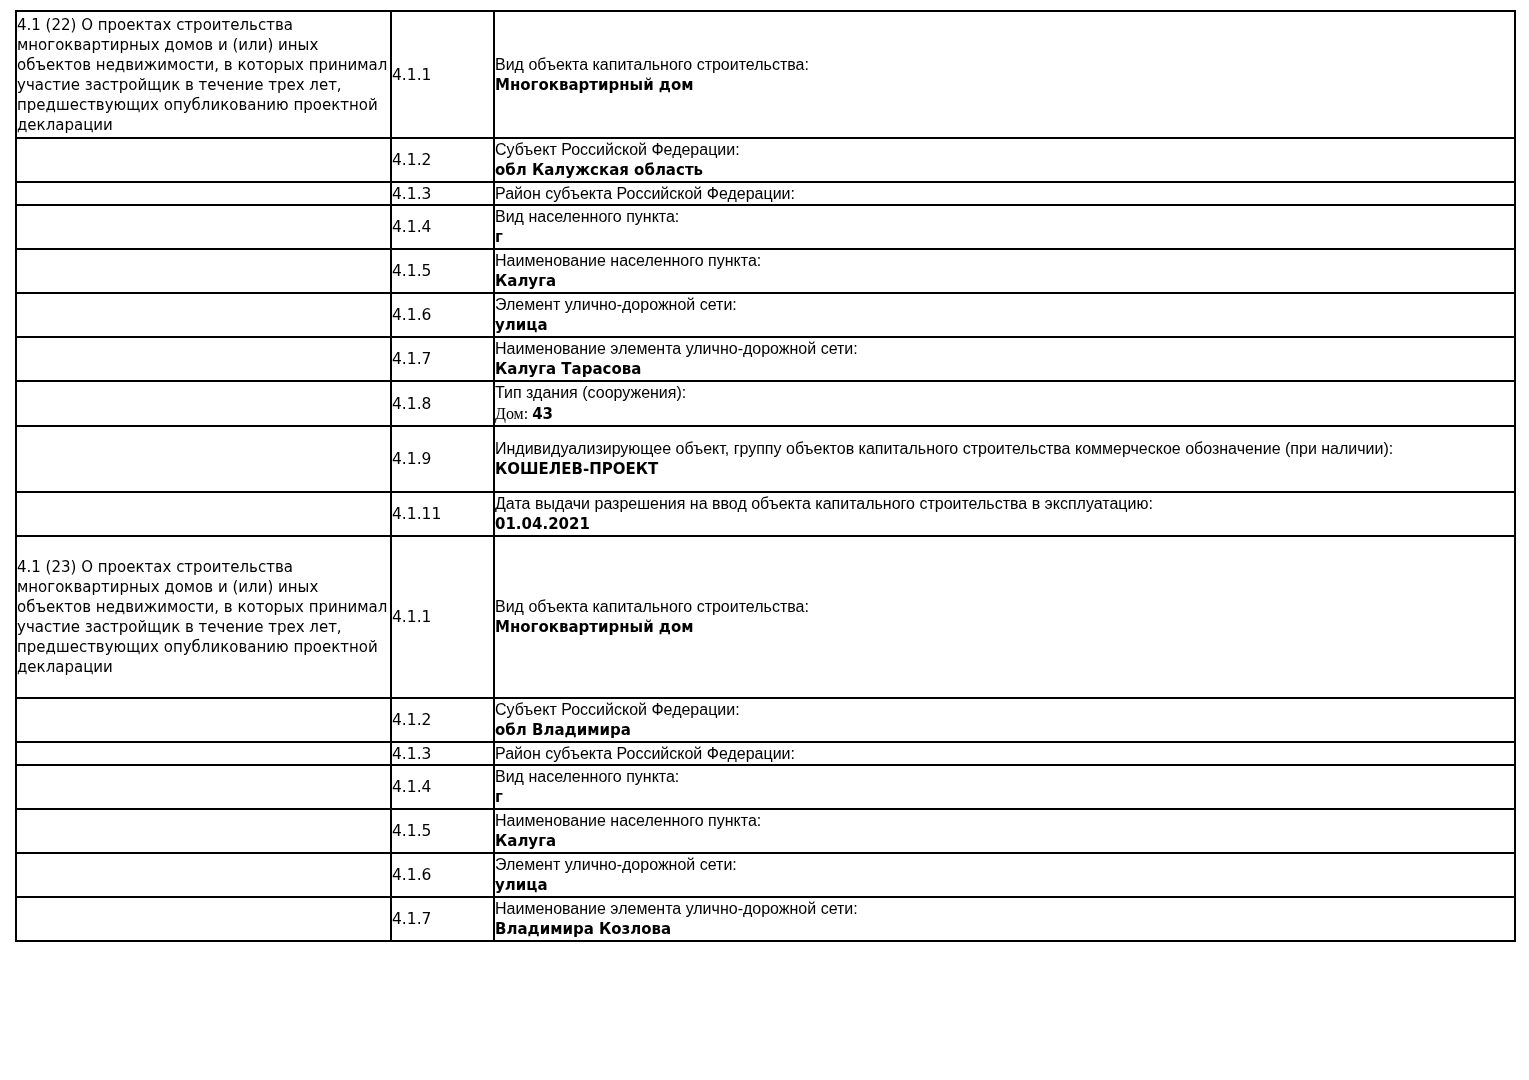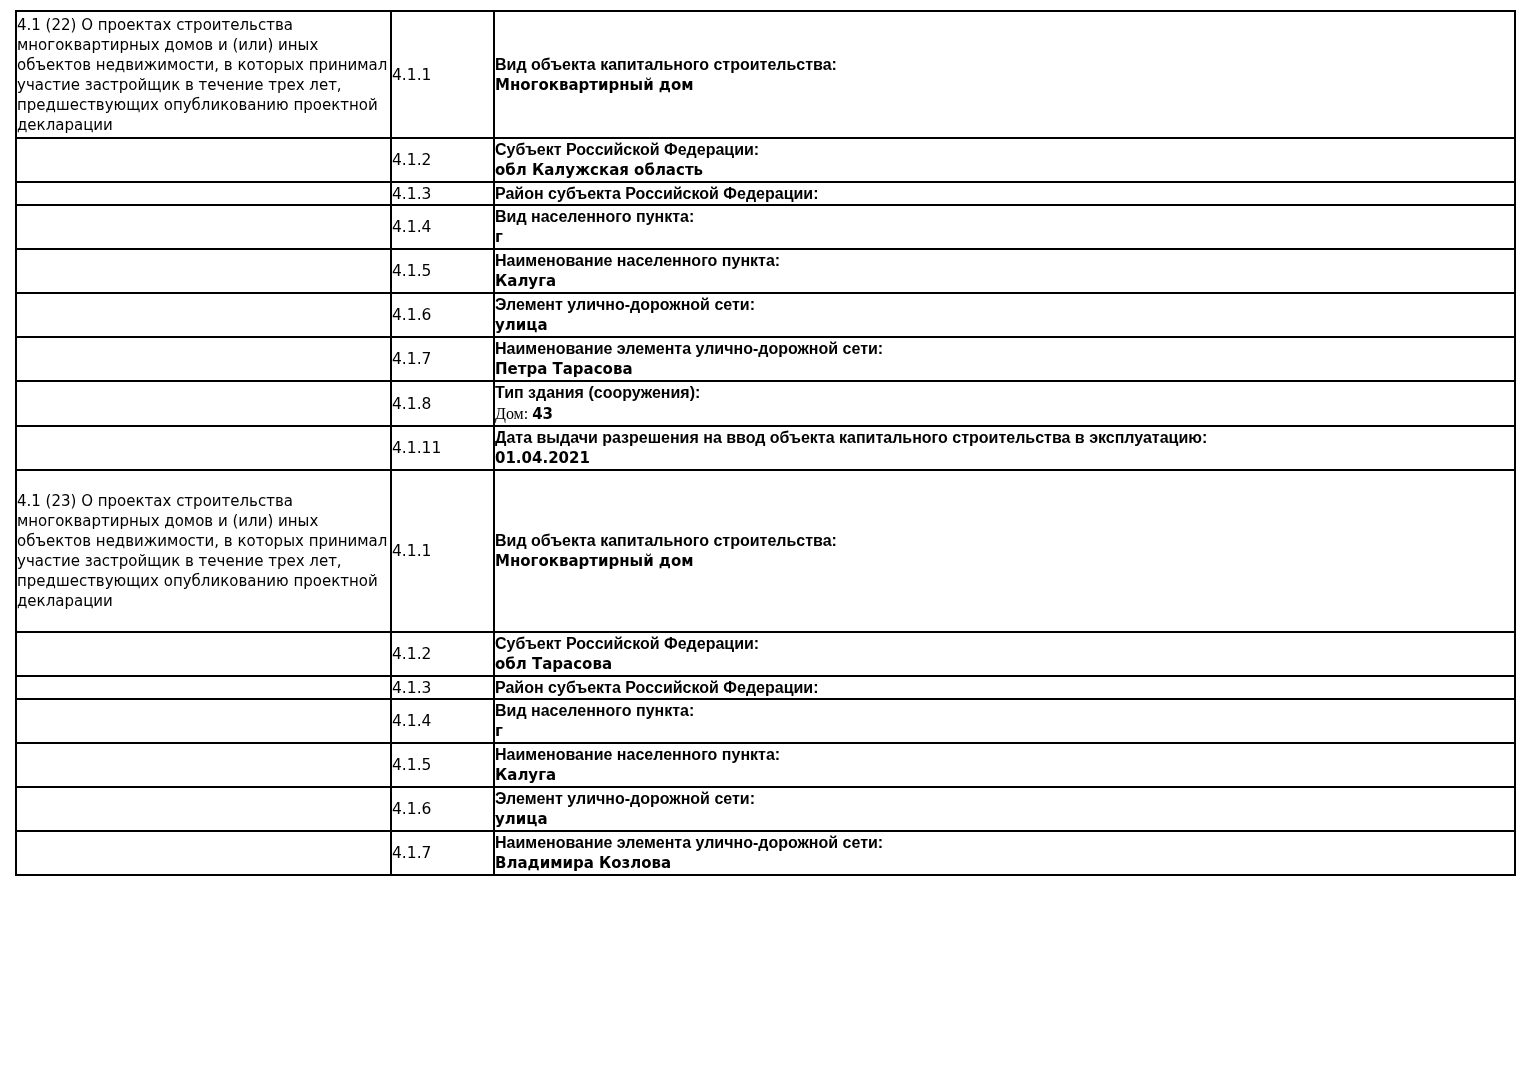--- a/index.html
+++ b/index.html
@@ -43,21 +43,21 @@
     vertical-align: middle;
   }
   td.content {
     padding: 1px 4px 1px 4px;
     vertical-align: middle;
   }
   .label {
     font-family: "Liberation Sans", sans-serif;
     font-size: 16px;
     line-height: 21px;
-    font-weight: bold;
+    font-weight: normal;
   }
   .value {
     font-family: "DejaVu Sans", sans-serif;
     font-size: 15px;
     line-height: 21px;
     font-weight: bold;
   }
   .vprefix {
     font-family: Liberation Serif, serif;
     font-size: 16px;
@@ -125,29 +125,37 @@
           <td class="content">
             <div class="label">Элемент улично-дорожной сети:</div>
             <div class="value"><span>улица</span></div>
           </td>
         </tr>
         <tr class="h-double">
           <td class="desc"></td>
           <td class="num">4.1.7</td>
           <td class="content">
             <div class="label">Наименование элемента улично-дорожной сети:</div>
-            <div class="value"><span>Петра Тарасова</span></div>
+            <div class="value"><span>Калуга Тарасова</span></div>
           </td>
         </tr>
         <tr class="h-double">
           <td class="desc"></td>
           <td class="num">4.1.8</td>
           <td class="content">
             <div class="label">Тип здания (сооружения):</div>
             <div class="value"><span class="vprefix">Дом: </span><span>43</span></div>
+          </td>
+        </tr>
+        <tr class="h-triple">
+          <td class="desc"></td>
+          <td class="num">4.1.9</td>
+          <td class="content">
+            <div class="label">Индивидуализирующее объект, группу объектов капитального строительства коммерческое обозначение (при наличии):</div>
+            <div class="value"><span>КОШЕЛЕВ-ПРОЕКТ</span></div>
           </td>
         </tr>
         <tr class="h-double">
           <td class="desc"></td>
           <td class="num">4.1.11</td>
           <td class="content">
             <div class="label">Дата выдачи разрешения на ввод объекта капитального строительства в эксплуатацию:</div>
             <div class="value"><span>01.04.2021</span></div>
           </td>
         </tr>
@@ -157,21 +165,21 @@
           <td class="content">
             <div class="label">Вид объекта капитального строительства:</div>
             <div class="value"><span>Многоквартирный дом</span></div>
           </td>
         </tr>
         <tr class="h-double">
           <td class="desc"></td>
           <td class="num">4.1.2</td>
           <td class="content">
             <div class="label">Субъект Российской Федерации:</div>
-            <div class="value"><span>обл Тарасова</span></div>
+            <div class="value"><span>обл Владимира</span></div>
           </td>
         </tr>
         <tr class="h-single">
           <td class="desc"></td>
           <td class="num">4.1.3</td>
           <td class="content">
             <div class="label">Район субъекта Российской Федерации:</div>
           </td>
         </tr>
         <tr class="h-double">

